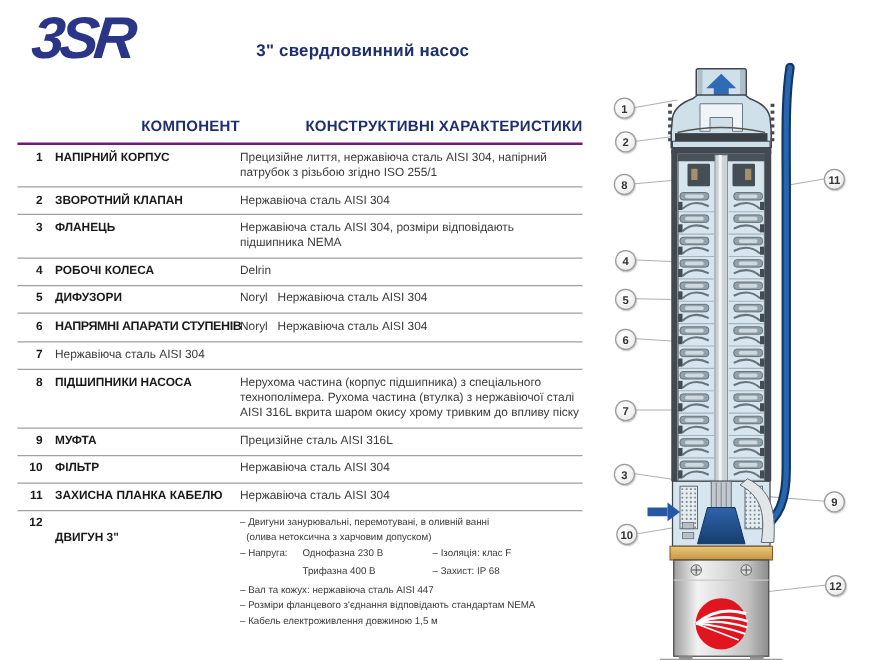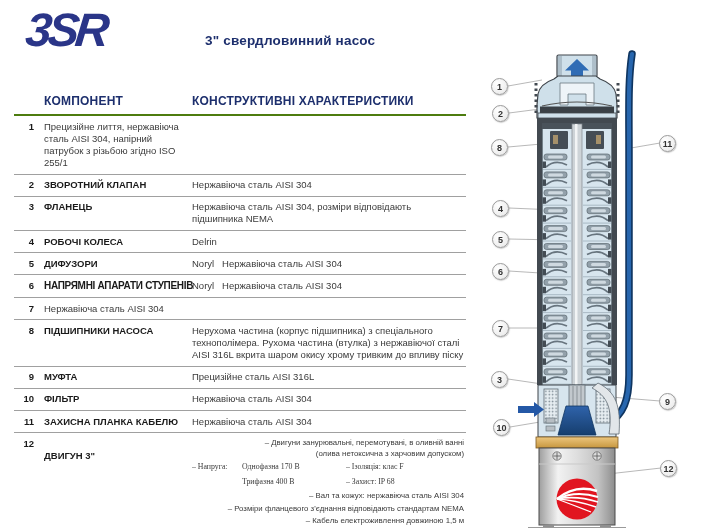--- a/index.html
+++ b/index.html
@@ -18,41 +18,41 @@
   }
   .subtitle{
     position:absolute;left:205px;top:33px;
     font-size:13.5px;font-weight:bold;color:#1d2f6d;letter-spacing:.2px;
   }
 
   
   .tbl{position:absolute;left:14px;top:86px;width:452px;}
   .thead{
     display:grid;grid-template-columns:30px 148px 1fr;
-    padding:8px 0 6px 0;border-bottom:2px solid #4d7c0f;
+    padding:8px 0 6px 0;border-bottom:2px solid #701a75;text-align:right;
   }
   .th{font-size:12px;font-weight:bold;color:#1d2f6d;letter-spacing:.2px;}
   .row{
     display:grid;grid-template-columns:30px 148px 1fr;
     padding:4.5px 0;border-bottom:1px solid #a0a0a0;
     font-size:9.5px;line-height:1.28;color:#3a3a3a;
   }
   .row:last-child{border-bottom:none;}
   .num{font-weight:bold;color:#1a1a1a;text-align:right;padding-right:10px;}
   .name{font-weight:bold;color:#1a1a1a;padding-right:8px;}
   .name.cond{font-size:10px;letter-spacing:-.3px;white-space:nowrap;}
   .desc{padding-right:2px;}
 
   
   .motor{font-size:7.8px;line-height:1.32;color:#3a3a3a;}
-  .motor-line{margin-bottom:2.5px;text-align:right;}
+  .motor-line{margin-bottom:2.5px;}
   .motor .indent{padding-left:5px;margin-top:-1.5px;}
   .vgrid{
     display:grid;grid-template-columns:50px 104px auto;
-    row-gap:4px;margin:3px 0 4px 0;font-family:Liberation Serif, serif;
+    row-gap:4px;margin:3px 0 4px 0;
   }
   .mname{padding-top:12px;}
 
   
   .diagram{position:absolute;left:480px;top:50px;width:224px;height:478px;}
   .diagram svg{position:absolute;left:0;top:0;}
   .callout{
     position:absolute;width:17px;height:17px;border-radius:50%;
     background:radial-gradient(circle at 35% 30%,#ffffff,#e7e7e7);
     border:1px solid #9b9b9b;box-shadow:.6px .8px 1.2px rgba(0,0,0,.25);
@@ -70,20 +70,21 @@
 
   <div class="tbl">
     <div class="thead">
       <div></div>
       <div class="th">КОМПОНЕНТ</div>
       <div class="th">КОНСТРУКТИВНІ ХАРАКТЕРИСТИКИ</div>
     </div>
 
     <div class="row">
       <div class="num">1</div>
+      <div class="name">НАПІРНИЙ КОРПУС</div>
       <div class="desc">Прецизійне лиття, нержавіюча сталь AISI 304, напірний патрубок з різьбою згідно ISO 255/1</div>
     </div>
     <div class="row">
       <div class="num">2</div>
       <div class="name">ЗВОРОТНИЙ КЛАПАН</div>
       <div class="desc">Нержавіюча сталь AISI 304</div>
     </div>
     <div class="row">
       <div class="num">3</div>
       <div class="name">ФЛАНЕЦЬ</div>
@@ -129,27 +130,27 @@
       <div class="desc">Нержавіюча сталь AISI 304</div>
     </div>
     <div class="row">
       <div class="num">12</div>
       <div class="name mname">ДВИГУН 3"</div>
       <div class="desc motor">
         <div class="motor-line">– Двигуни занурювальні, перемотувані, в  оливній ванні</div>
         <div class="motor-line indent">(олива нетоксична з харчовим  допуском)</div>
         <div class="vgrid">
           <span>– Напруга:</span>
-          <span>Однофазна 170 В</span>
+          <span>Однофазна 230 В</span>
           <span>– Ізоляція: клас F</span>
           <span></span>
           <span>Трифазна 400 В</span>
           <span>– Захист: IP 68</span>
         </div>
-        <div class="motor-line">– Вал та кожух: нержавіюча сталь AISI 304</div>
+        <div class="motor-line">– Вал та кожух: нержавіюча сталь AISI 447</div>
         <div class="motor-line">– Розміри фланцевого з'єднання відповідають стандартам NEMA</div>
         <div class="motor-line">– Кабель електроживлення довжиною 1,5 м</div>
       </div>
     </div>
   </div>
 
   <div class="diagram">
     <svg width="224" height="478" viewBox="0 0 224 478">
       <defs>
         <linearGradient id="silverGrad" x1="0" y1="0" x2="1" y2="0">

